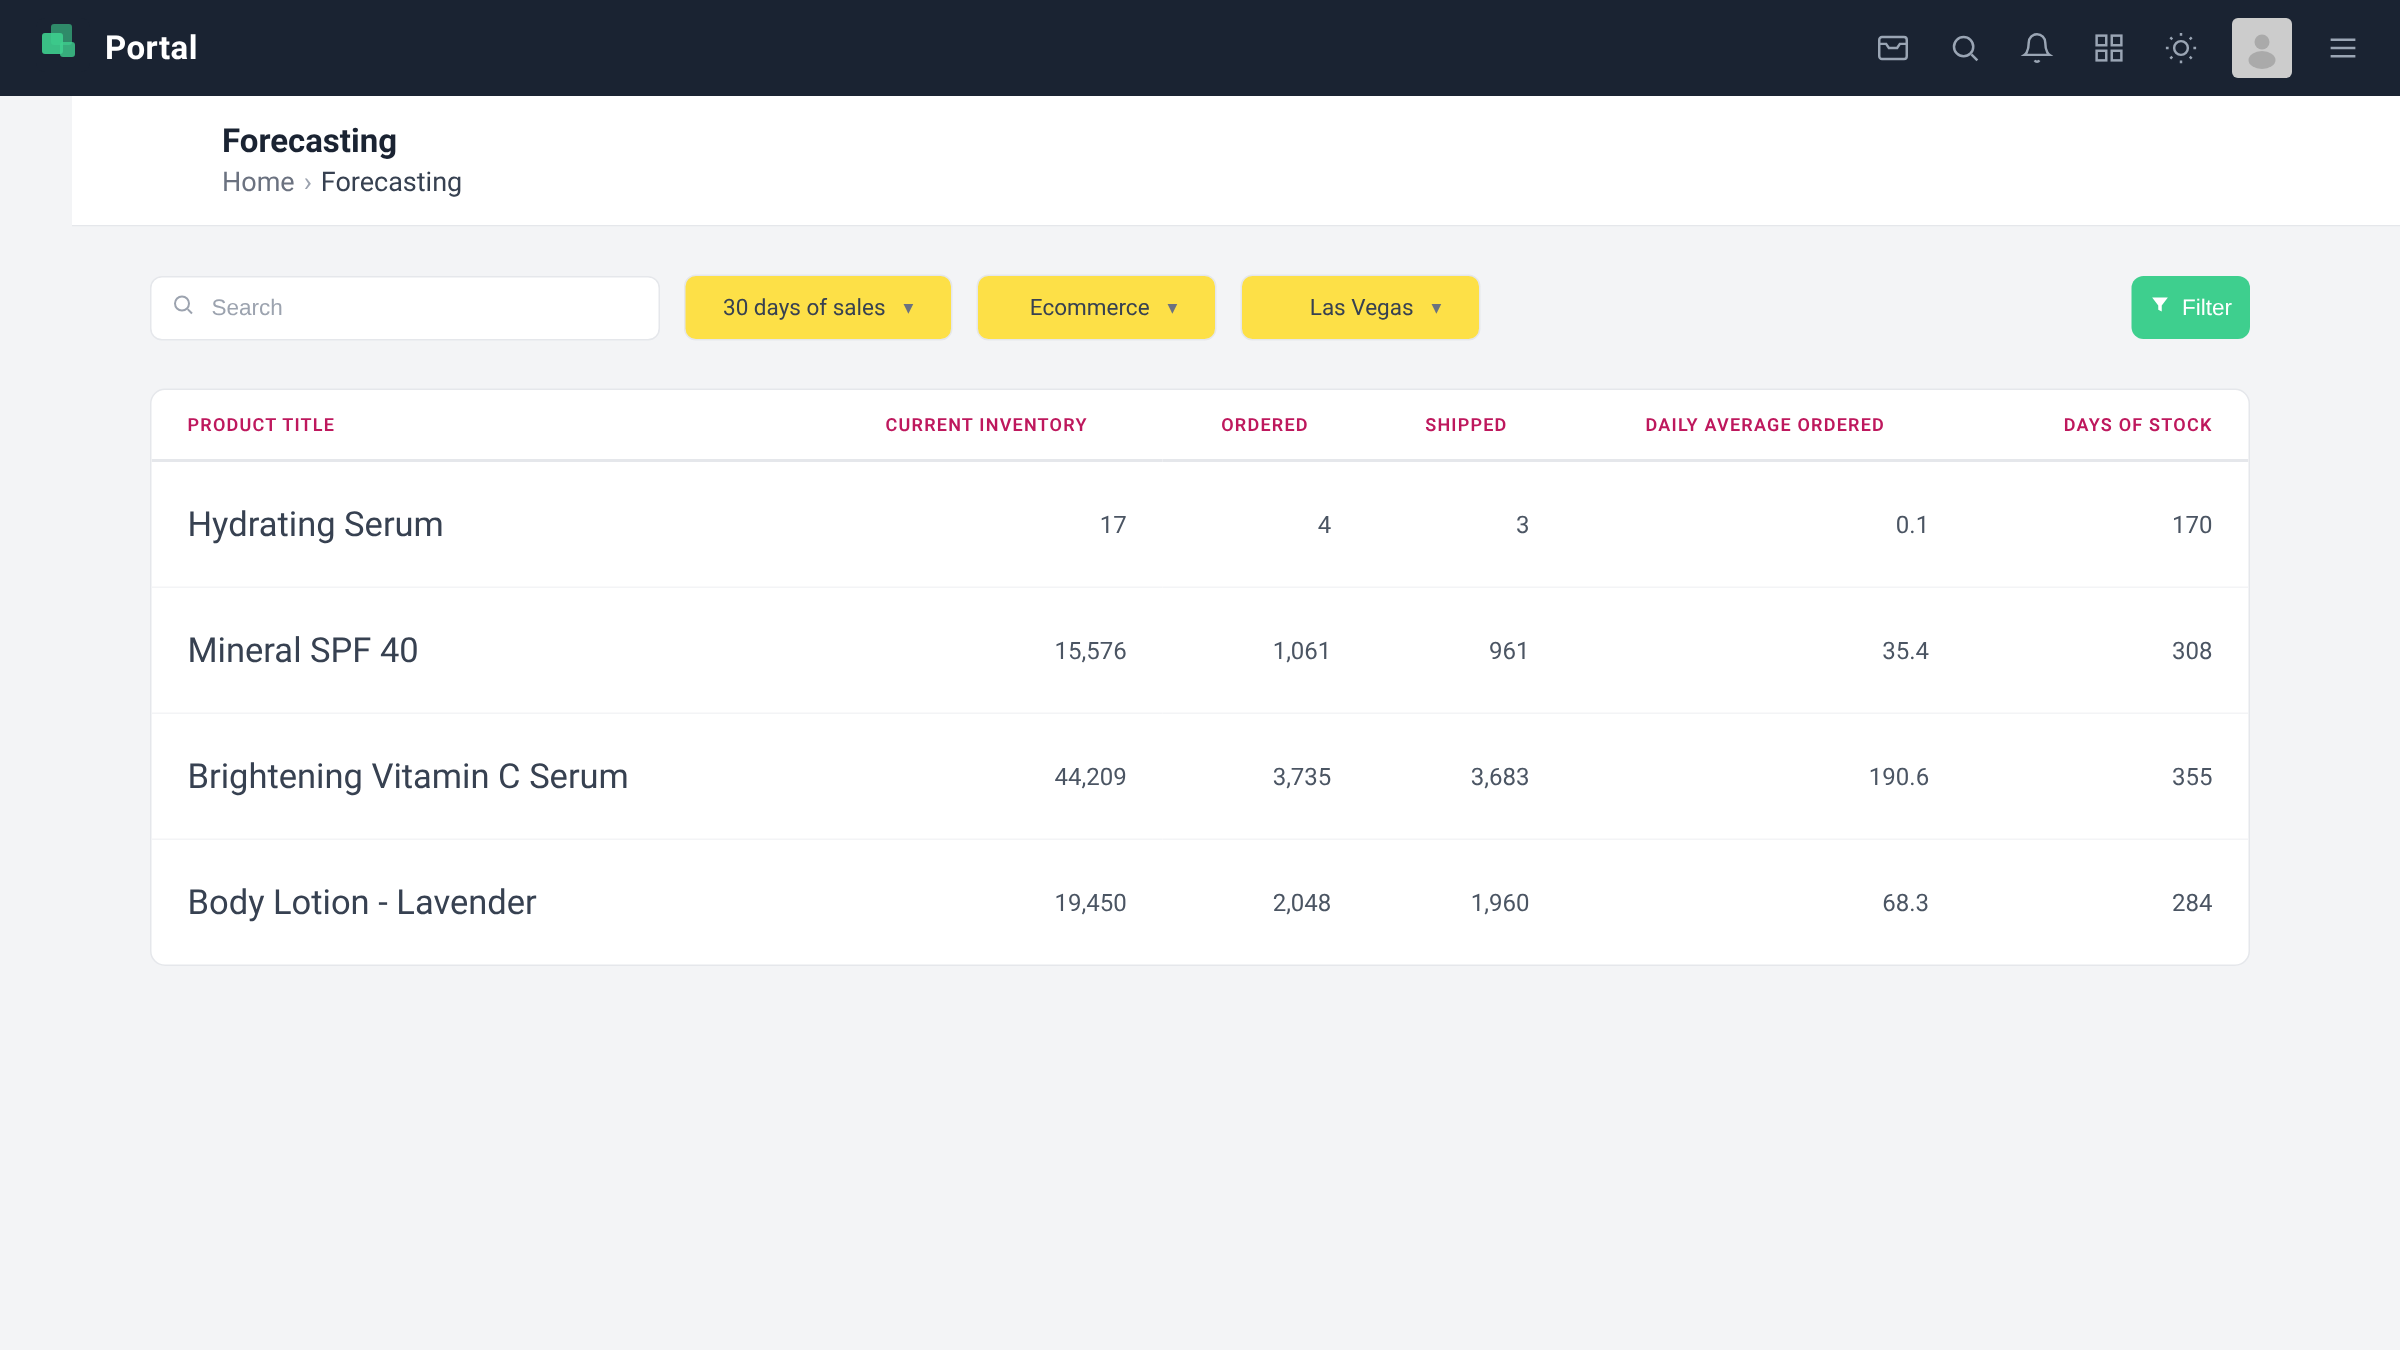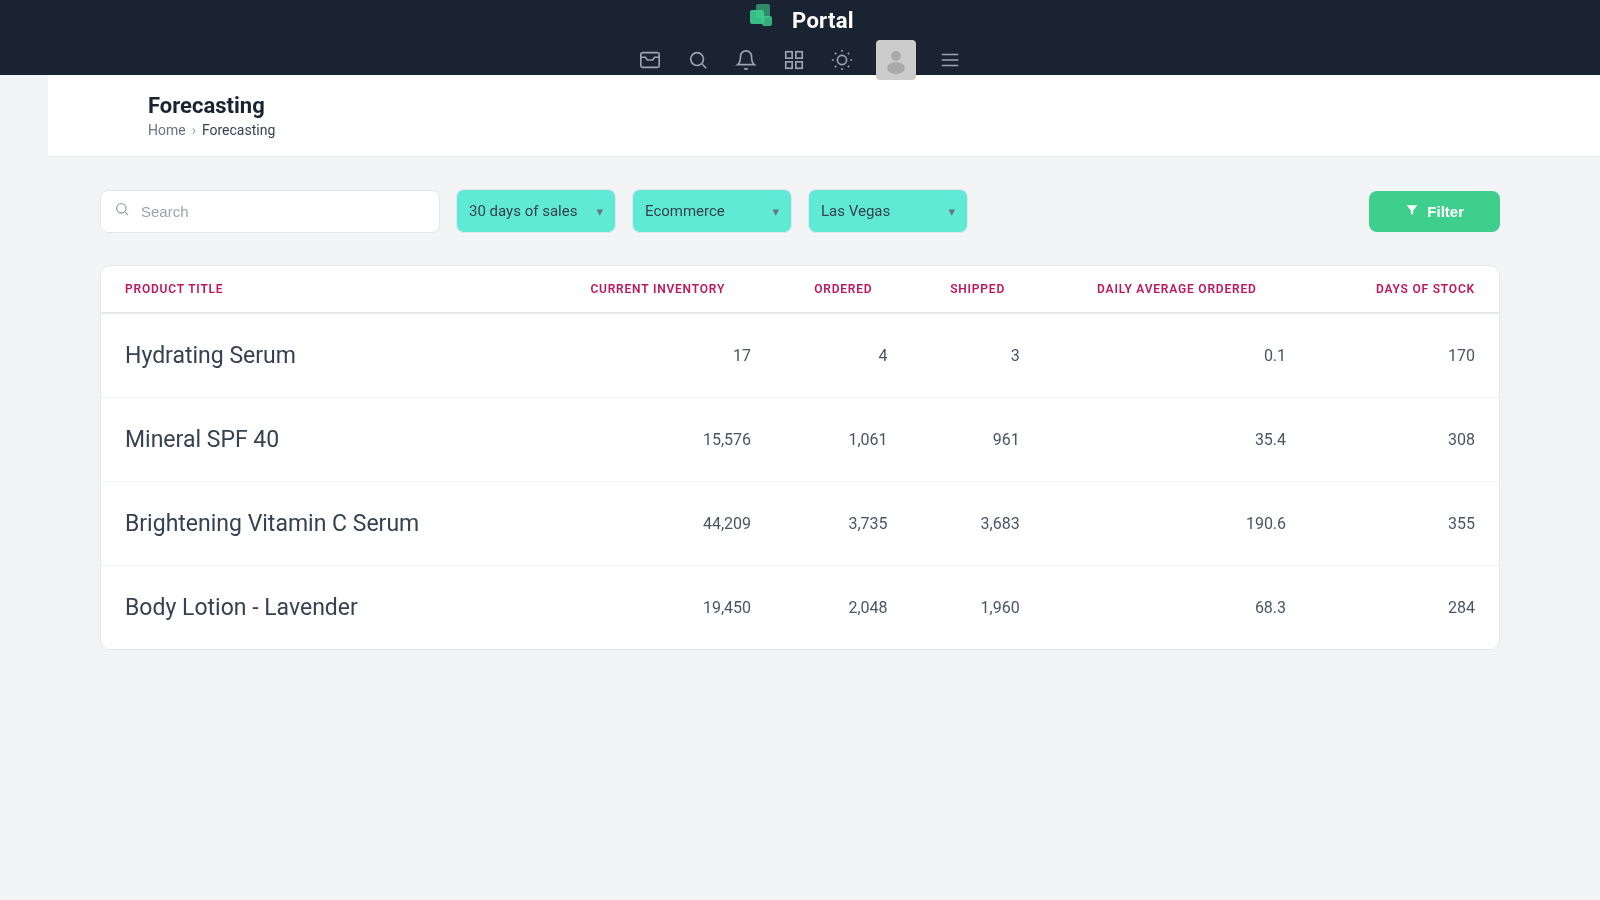--- a/index.html
+++ b/index.html
@@ -1,26 +1,25 @@
 <!DOCTYPE html>
 <html><head>
   <meta charset="utf-8">
   <style>
     * { box-sizing: border-box; margin: 0; padding: 0; }
     body { font-family: -apple-system, BlinkMacSystemFont, 'Segoe UI', Roboto, sans-serif; background: #f3f4f6; min-height: 900px; }
 
     
     .topnav {
       background: #1a2332;
-      height: 75px;
+      height: 64px;
       display: flex;
       align-items: center;
       padding: 0 24px;
       justify-content: space-between;
-      flex-direction: column;
     }
     .topnav-left {
       display: flex;
       align-items: center;
       gap: 10px;
     }
     .logo-icon {
       width: 36px;
       height: 36px;
     }
@@ -68,21 +67,21 @@
     .page-title {
       font-size: 22px;
       font-weight: 700;
       color: #1a2332;
       margin-bottom: 4px;
     }
     .breadcrumb {
       display: flex;
       align-items: flex-start;
       gap: 6px;
-      font-size: 14px;
+      font-size: 18px;
       color: #6b7280;
     }
     .breadcrumb-link { color: #6b7280; text-decoration: none; }
     .breadcrumb-sep { color: #9ca3af; }
     .breadcrumb-current { color: #374151; }
 
     
     .main-content {
       padding: 32px 100px;
     }
@@ -116,45 +115,45 @@
       font-size: 15px;
       color: #374151;
       background: #fff;
       outline: none;
     }
     .search-input::placeholder { color: #9ca3af; }
 
     .dropdown {
       display: flex;
       align-items: center;
-      justify-content: space-between;
-      padding: 12px 12px;
+      justify-content: flex-end;
+      padding: 12px 25px;
       border: 1.5px solid #e5e7eb;
       border-radius: 8px;
-      background: #5eead4;
+      background: #fde047;
       font-size: 15px;
       color: #374151;
       cursor: pointer;
       gap: 12px;
       min-width: 160px;
       user-select: none;
     }
     .dropdown-chevron { color: #6b7280; font-size: 13px; }
 
     .filter-btn {
       display: flex;
       align-items: center;
       gap: 8px;
-      padding: 12px 36px;
+      padding: 12px 12px;
       background: #3ecf8e;
       color: #fff;
       border: none;
       border-radius: 8px;
       font-size: 15px;
-      font-weight: 700;
+      font-weight: 400;
       cursor: pointer;
       margin-left: auto;
     }
 
     
     .table-container {
       background: #fff;
       border-radius: 10px;
       overflow: hidden;
       border: 1px solid #e5e7eb;

